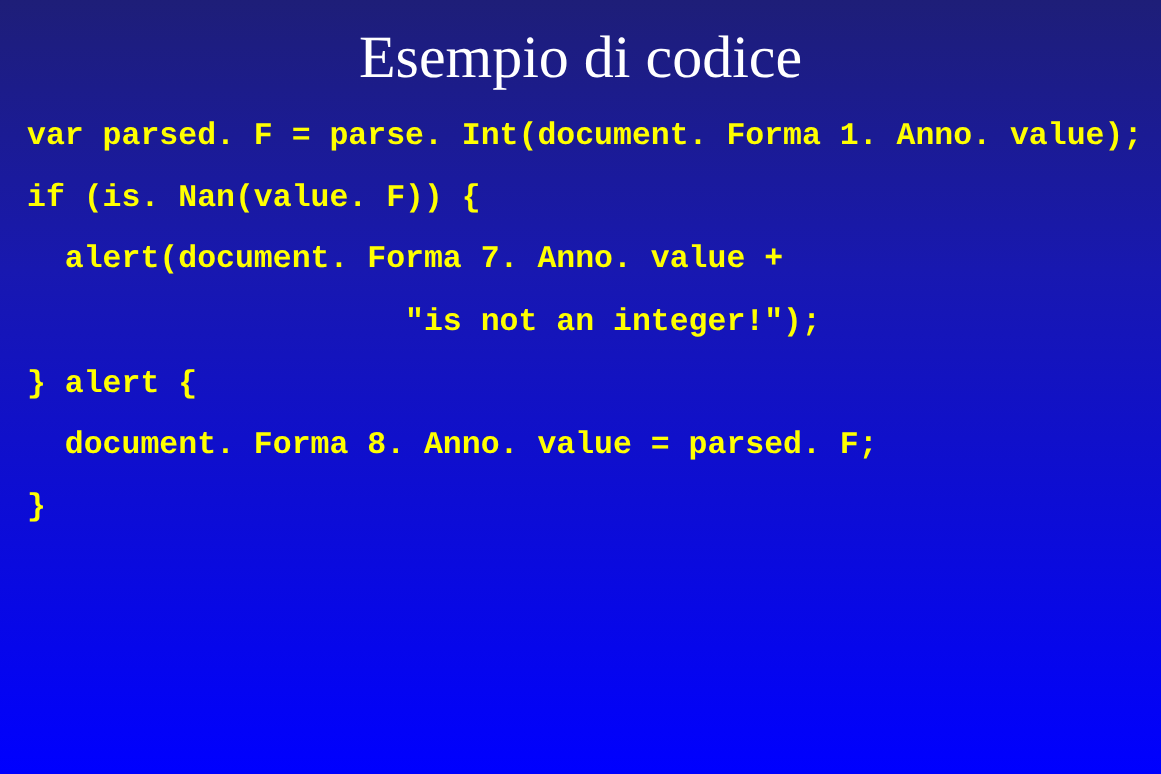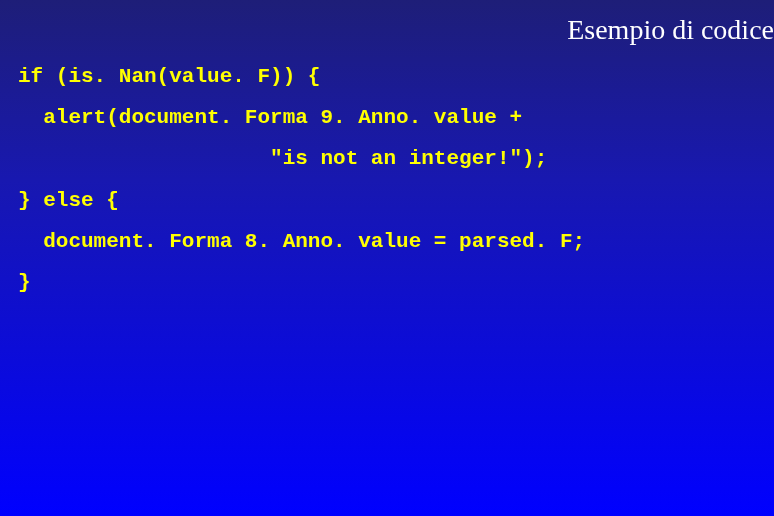--- a/index.html
+++ b/index.html
@@ -1,25 +1,26 @@
 <!DOCTYPE html>
 <html><head>
 <meta charset="utf-8">
 <style>
 html,body{margin:0;padding:0;width:774px;height:516px;overflow:hidden}
 body{background:linear-gradient(to bottom,#1e1e78 0%,#1818b0 35%,#0000ff 100%);font-family:"Times New Roman",serif}
-.title{color:#fff;font-size:28px;text-align:right;padding-top:14px;padding-bottom:10px}
+.title{color:#fff;font-size:40px;text-align:center;padding-top:14px;padding-bottom:10px}
 .code{font-family:"Courier New",monospace;font-size:21px;font-weight:bold;color:#ffff00;padding:0 18px;line-height:1.2}
 .code .line{white-space:pre;margin:0;padding:8px 0}
 </style>
 </head>
 <body>
 
 <div class="title">Esempio di codice</div>
 
 <div class="code">
+  <div class="line">var parsed. F = parse. Int(document. Forma 1. Anno. value);</div>
   <div class="line">if (is. Nan(value. F)) {</div>
-  <div class="line">  alert(document. Forma 9. Anno. value +</div>
+  <div class="line">  alert(document. Forma 7. Anno. value +</div>
   <div class="line">                    "is not an integer!");</div>
-  <div class="line">} else {</div>
+  <div class="line">} alert {</div>
   <div class="line">  document. Forma 8. Anno. value = parsed. F;</div>
   <div class="line">}</div>
 </div>
 
 </body></html>

